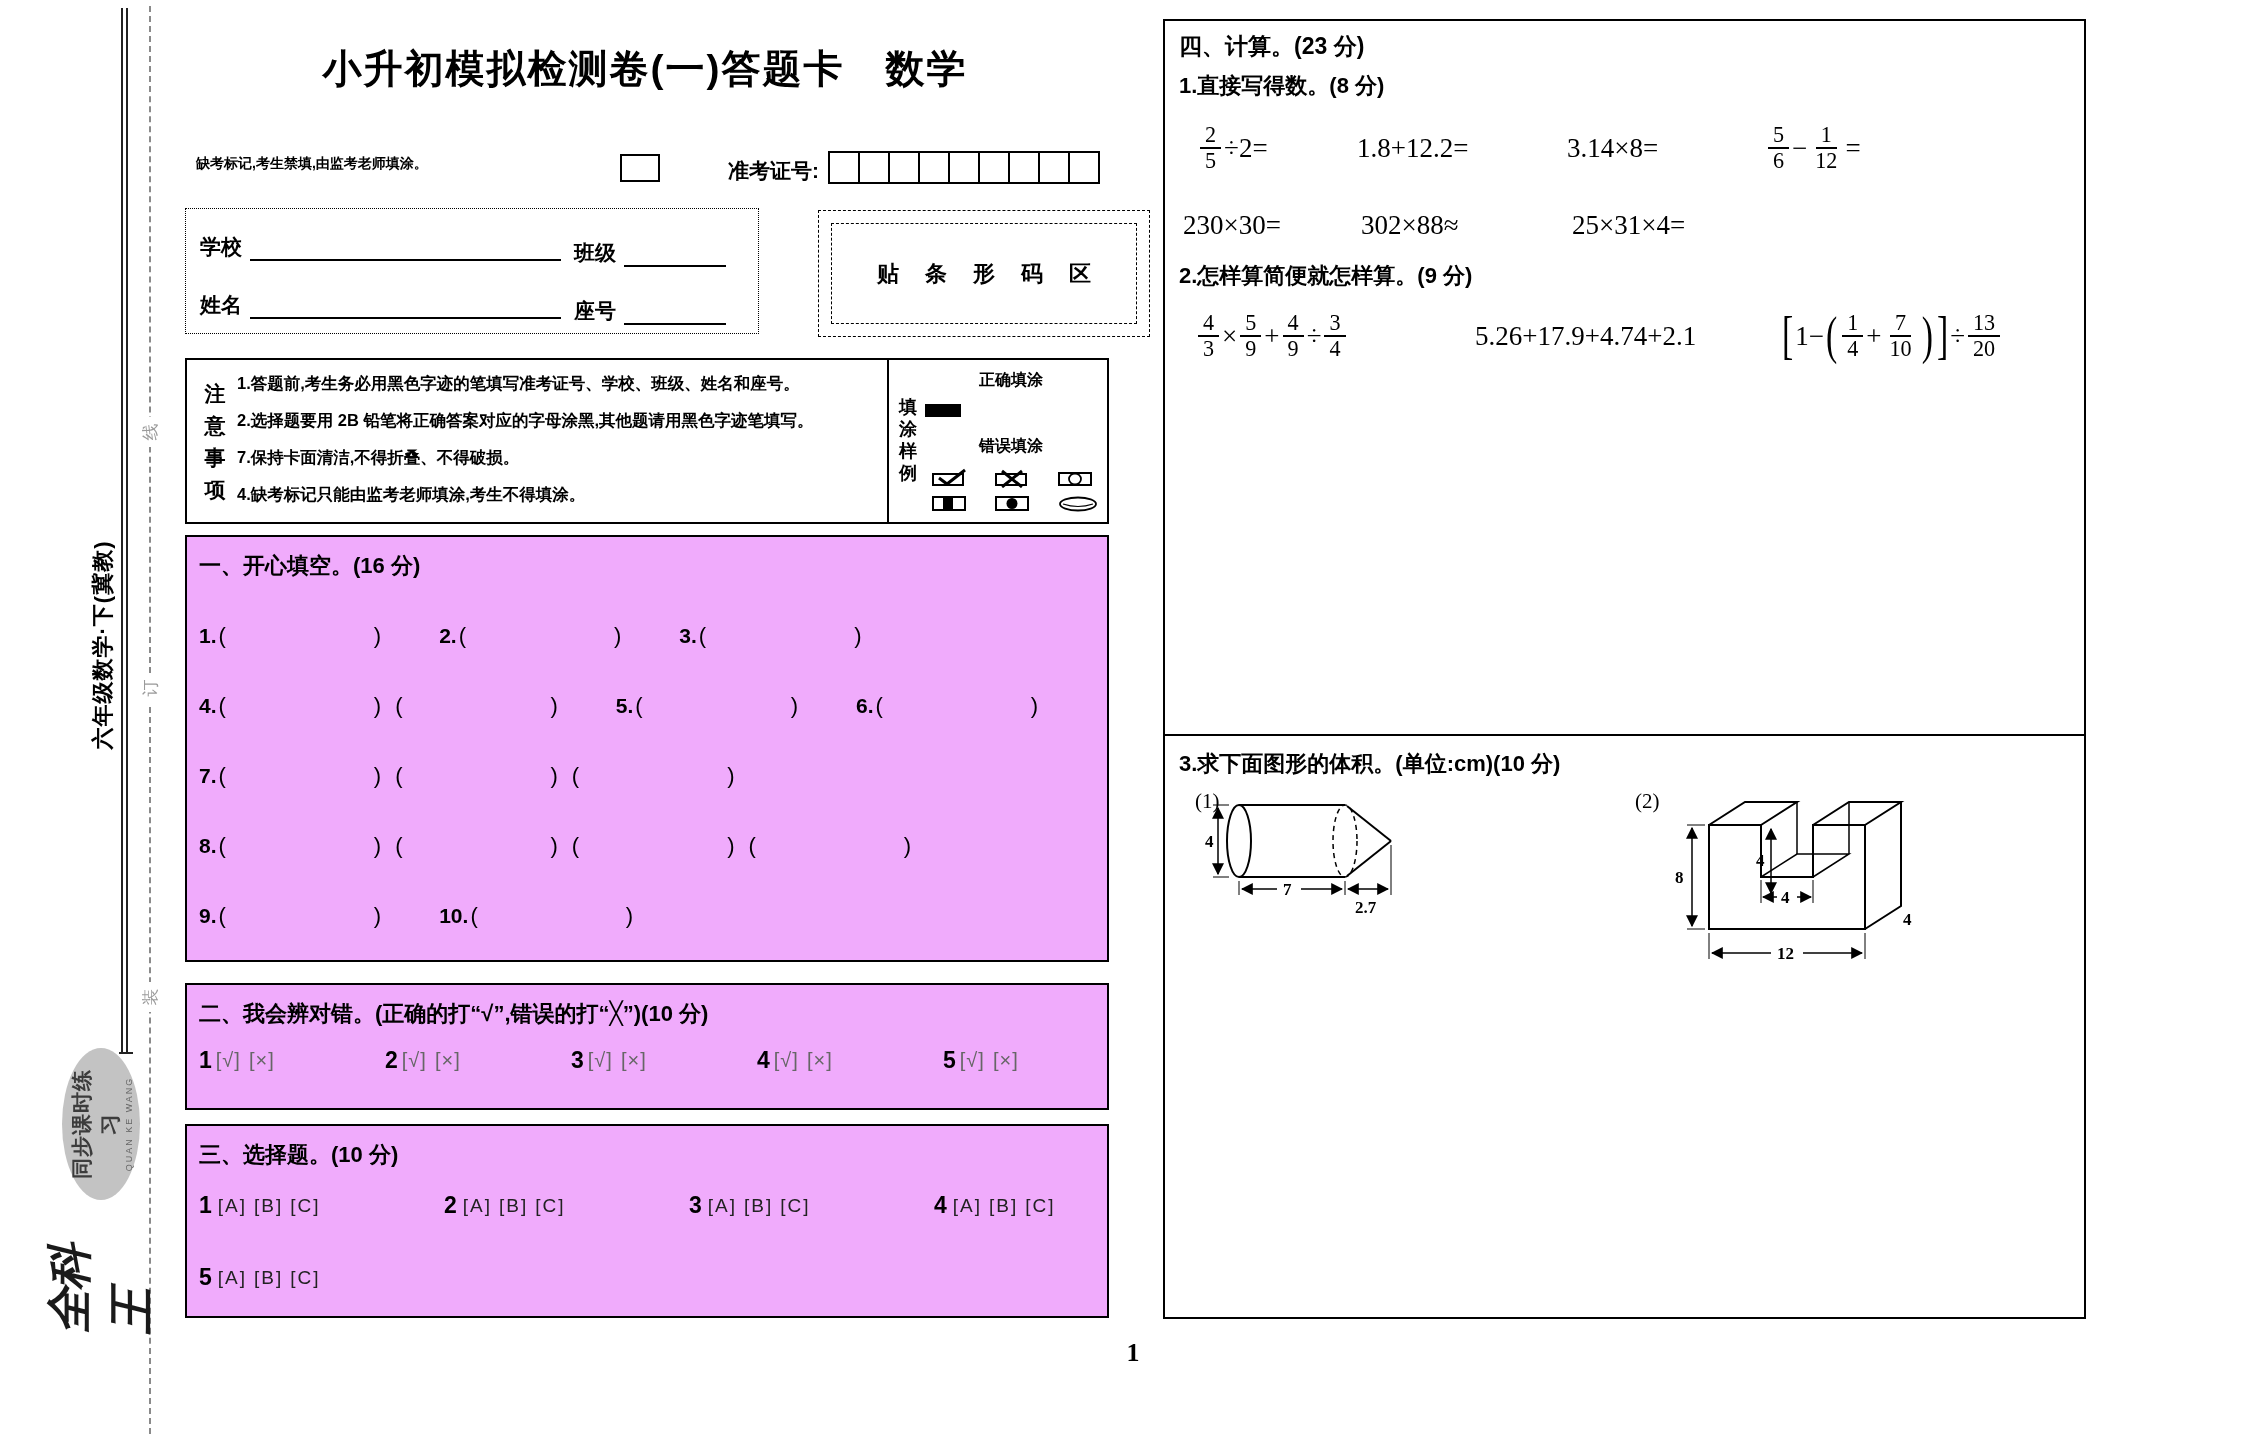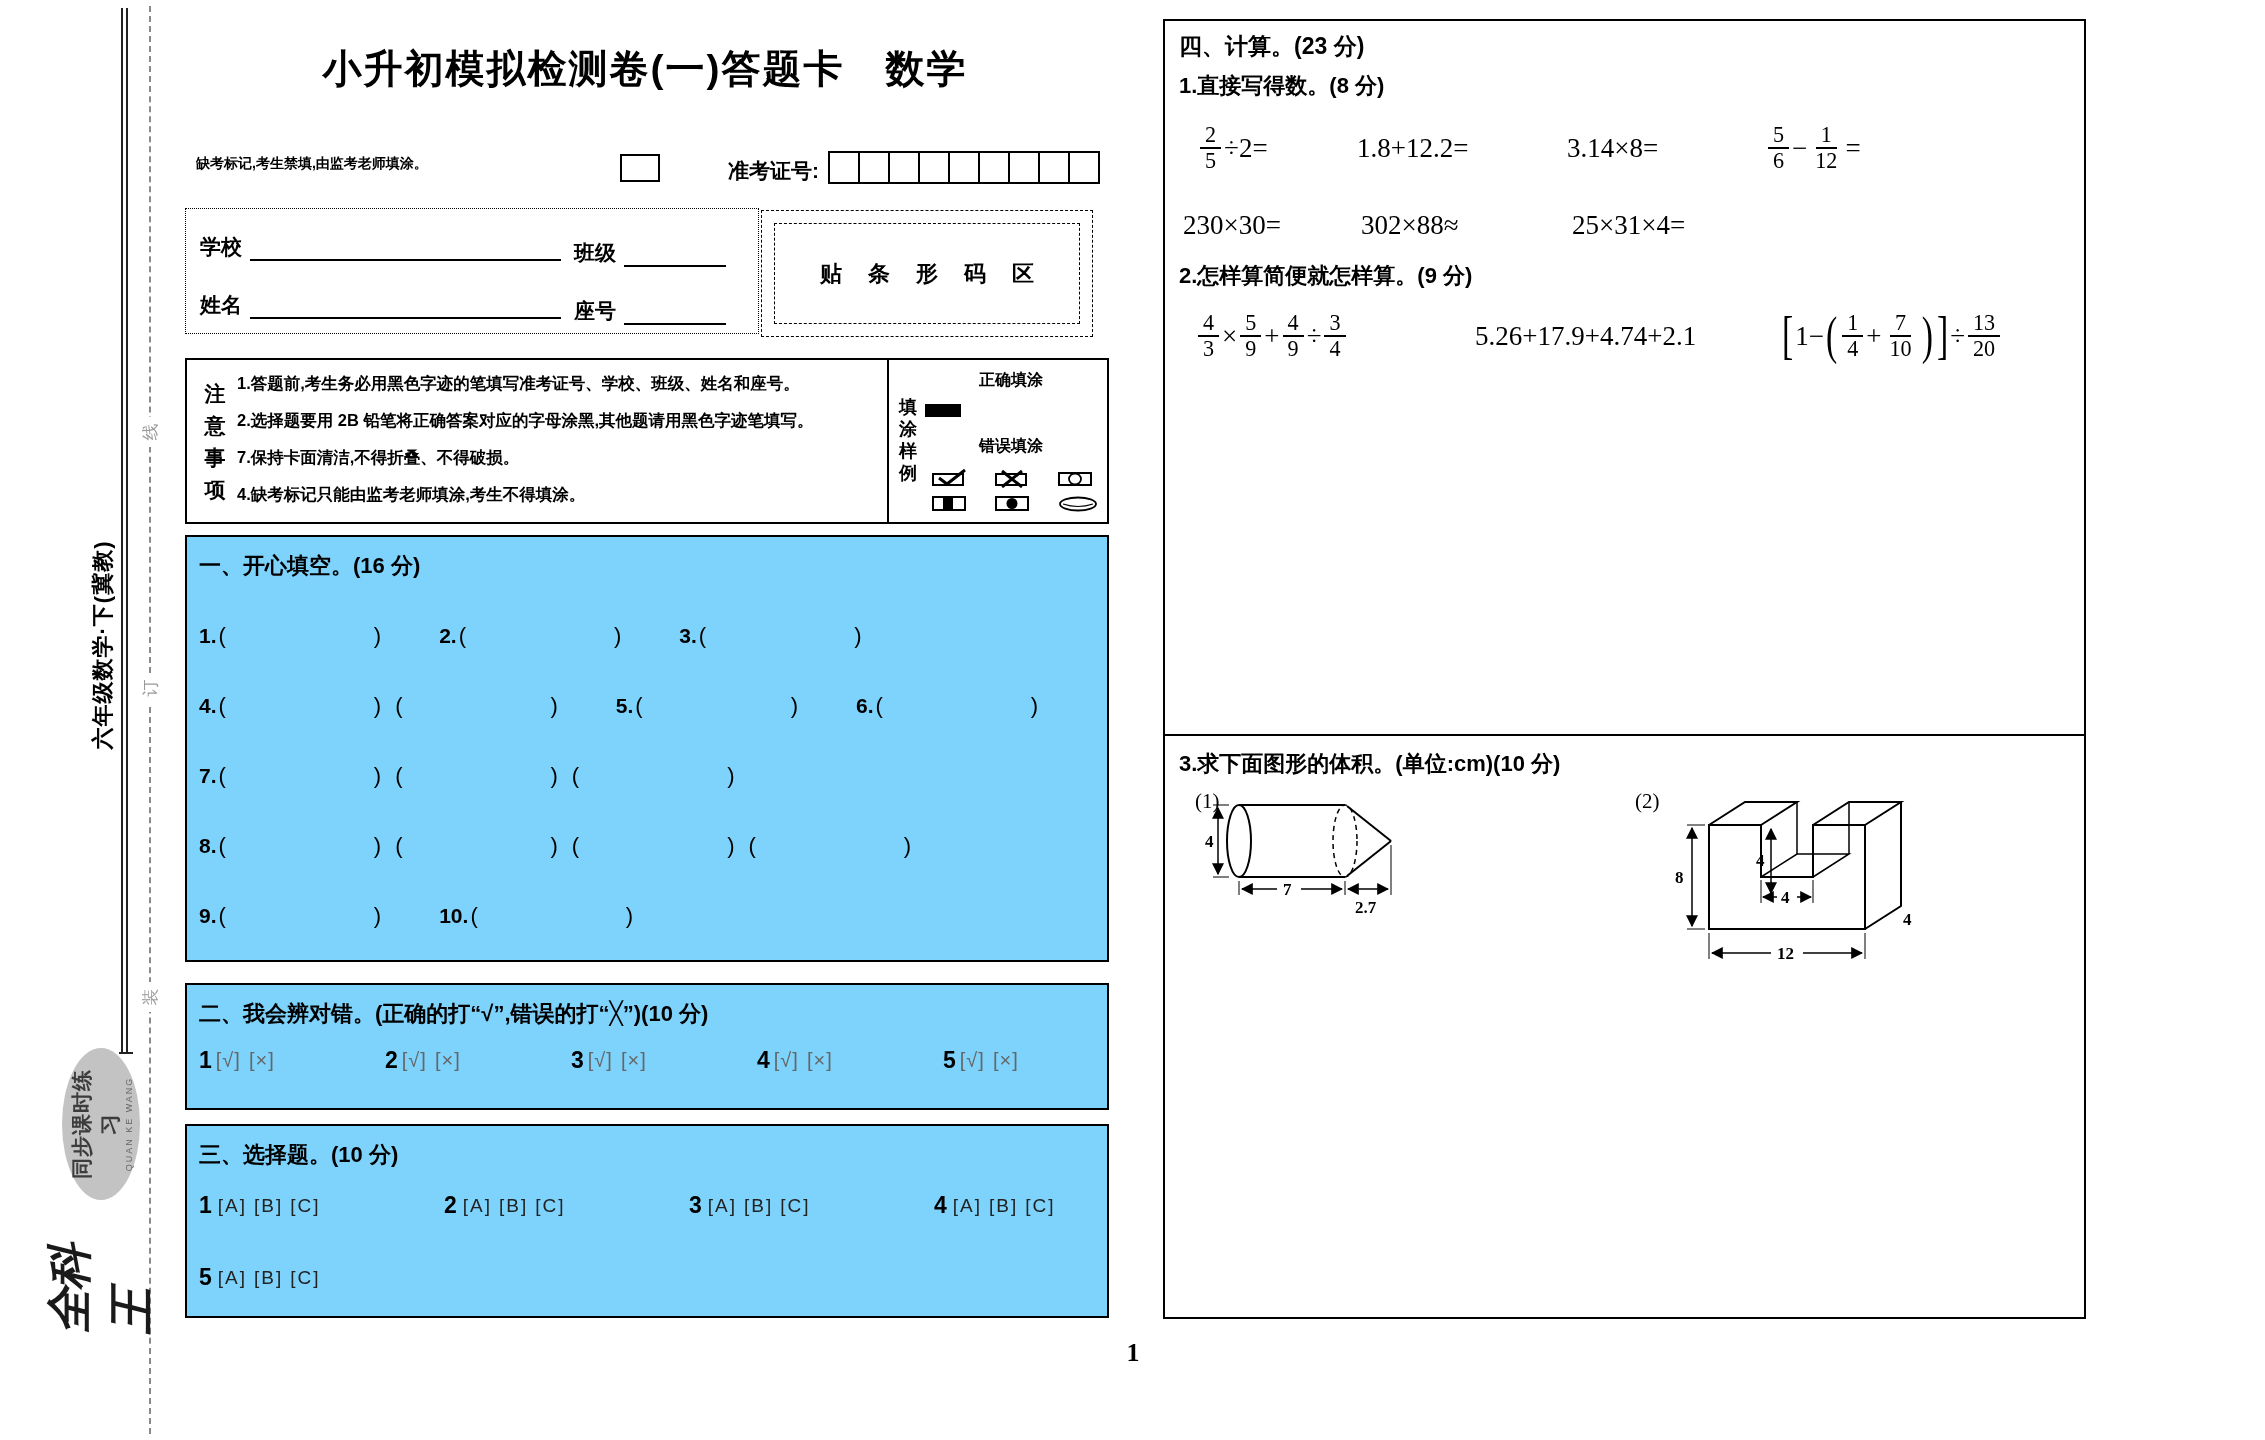--- a/index.html
+++ b/index.html
@@ -25,38 +25,38 @@
   .title{position:absolute;left:185px;top:42px;width:920px;text-align:center;
          font-size:39px;font-weight:bold;letter-spacing:2px;}
   .absent-note{position:absolute;left:196px;top:155px;font-size:14px;font-weight:bold;}
   .absent-box{position:absolute;left:620px;top:154px;width:36px;height:24px;border:2.5px solid #000;background:#fff;}
   .examno-label{position:absolute;left:728px;top:157px;font-size:21px;font-weight:bold;}
   .examno-cells{position:absolute;left:830px;top:151px;display:flex;}
   .examno-cells .cell{width:28px;height:29px;border:2px solid #000;margin-left:-2px;background:#fff;}
   .info-box{position:absolute;left:185px;top:208px;width:572px;height:124px;border:1.5px dotted #000;}
   .fld{position:absolute;font-size:21px;font-weight:bold;}
   .fline{position:absolute;border-bottom:2px solid #000;height:26px;}
-  .bc-box{position:absolute;left:761px;top:210px;width:330px;height:125px;border:1.5px dashed #000;}
+  .bc-box{position:absolute;left:818px;top:210px;width:330px;height:125px;border:1.5px dashed #000;}
   .bc-inner{position:absolute;left:12px;top:12px;right:12px;bottom:12px;border:1.5px dashed #000;
             display:flex;align-items:center;justify-content:center;}
   .bc-text{font-size:22px;font-weight:bold;letter-spacing:26px;text-indent:26px;}
   
   .notice-box{position:absolute;left:185px;top:358px;width:920px;height:162px;border:2px solid #000;}
   .notice-label{position:absolute;left:16px;top:18px;width:24px;font-size:21px;font-weight:bold;line-height:32px;text-align:center;}
   .notice-items{position:absolute;left:50px;top:12px;width:648px;}
   .notice-items div{font-size:16.5px;font-weight:bold;margin-bottom:15px;line-height:22px;}
   .notice-div{position:absolute;left:700px;top:0;bottom:0;width:2px;background:#000;}
   .sample-label{position:absolute;left:710px;top:36px;width:22px;font-size:18px;font-weight:bold;line-height:22px;text-align:center;}
   .sample-correct{position:absolute;left:792px;top:10px;font-size:16px;font-weight:bold;}
   .sample-wrong{position:absolute;left:792px;top:76px;font-size:16px;font-weight:bold;}
   .sample-rect{position:absolute;left:738px;top:44px;width:36px;height:13px;background:#000;}
   .marks-grid{position:absolute;left:744px;top:108px;width:170px;display:grid;
               grid-template-columns:repeat(3,1fr);grid-row-gap:5px;grid-column-gap:20px;}
   
-  .sec-box{position:absolute;left:185px;width:920px;border:2px solid #000;background:#7dd3fc;text-align:right;}
+  .sec-box{position:absolute;left:185px;width:920px;border:2px solid #000;background:#f0abfc;text-align:right;}
   .sec-title{position:absolute;left:12px;top:14px;font-size:22px;font-weight:bold;}
   .fill-row{position:absolute;left:12px;display:flex;align-items:center;font-size:21px;}
   .fr-num{font-weight:bold;margin-right:2px;}
   .blank-pair{margin-right:14px;font-size:22px;}
   .blank-gap{display:inline-block;width:148px;}
   .fill-cell{display:flex;align-items:center;margin-right:44px;}
   .judge-row{position:absolute;left:12px;top:62px;display:flex;}
   .judge-item{width:134px;margin-right:52px;display:flex;align-items:center;}
   .j-num{font-size:23px;font-weight:bold;margin-right:4px;}
   .j-mark{font-size:20px;color:#666;margin-right:8px;letter-spacing:1px;}

